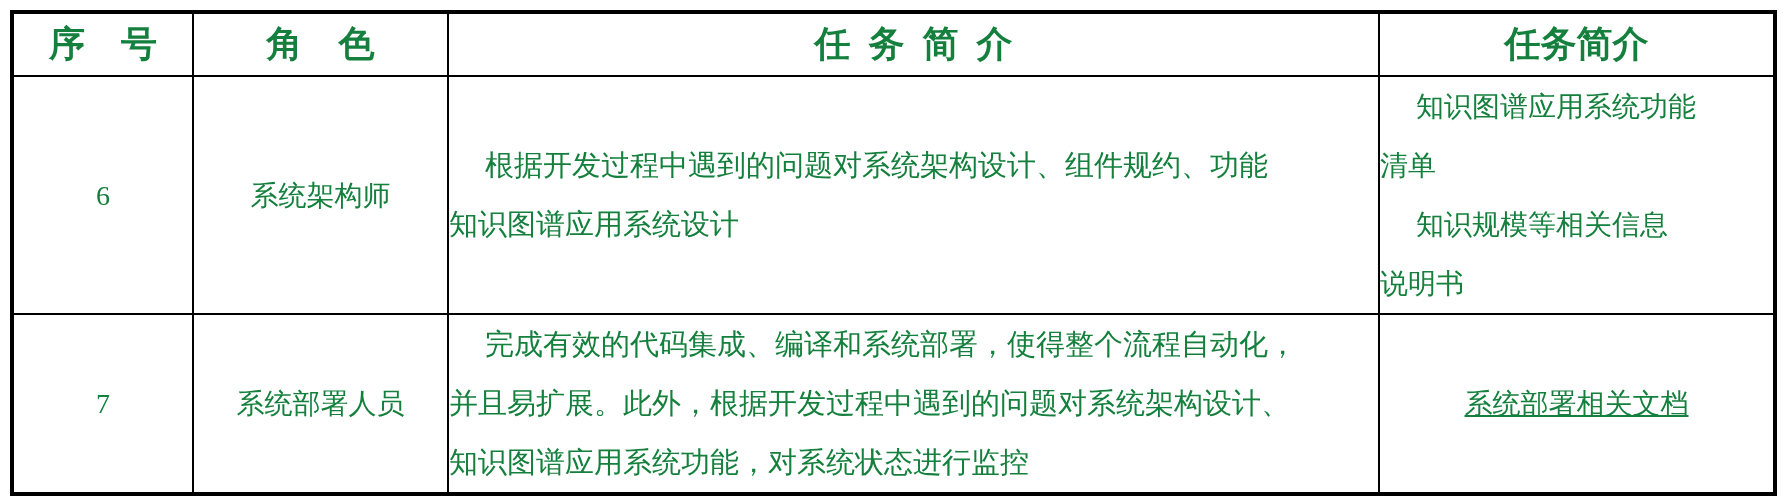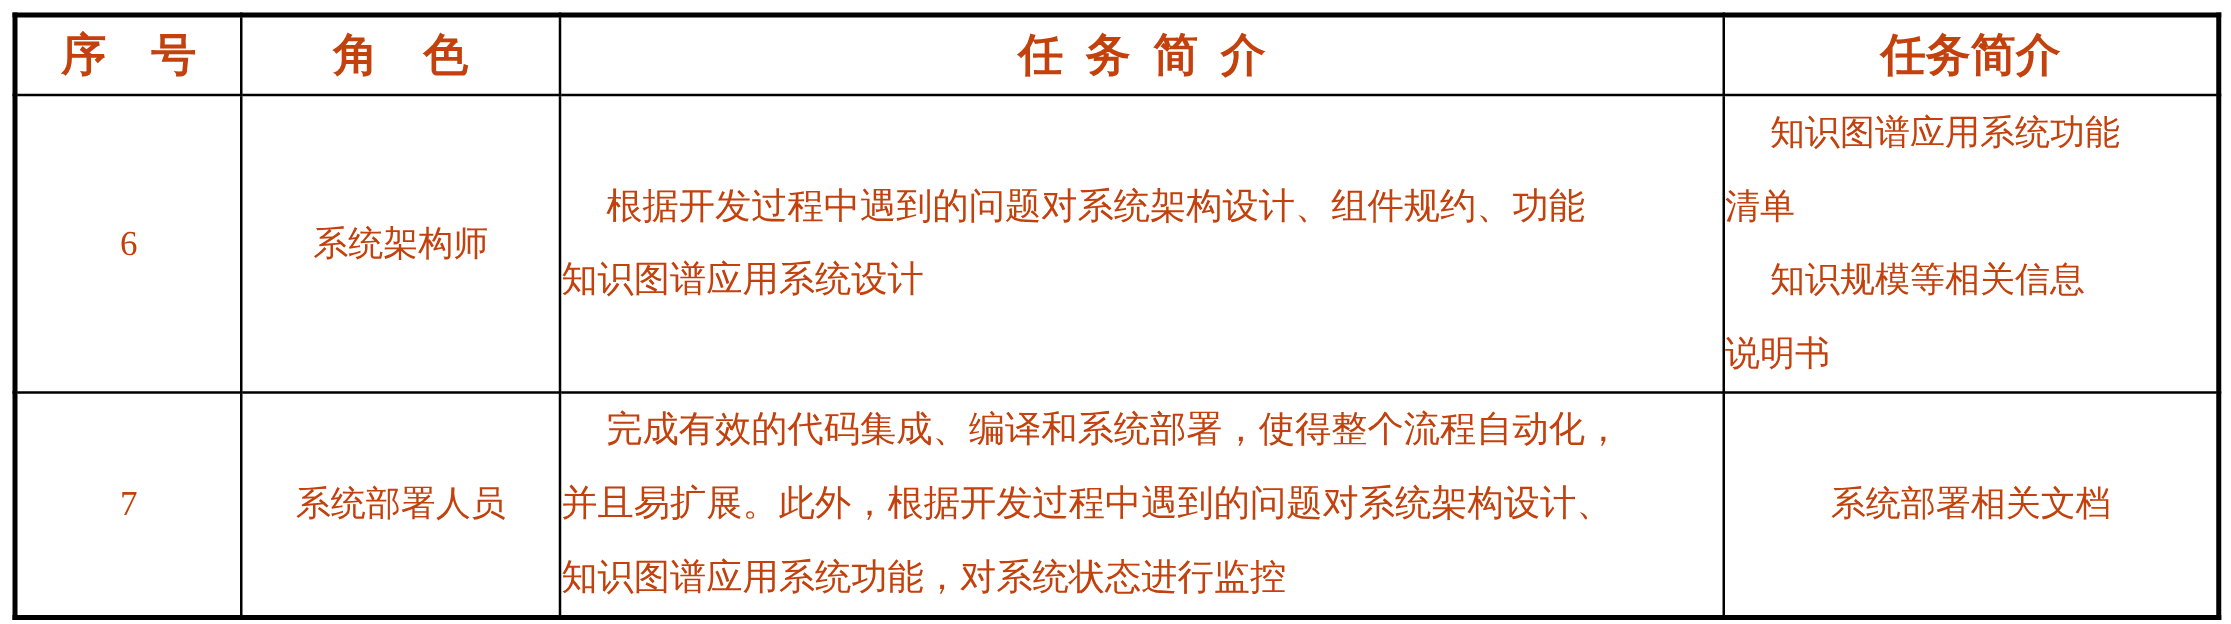--- a/index.html
+++ b/index.html
@@ -21,21 +21,21 @@
     border-collapse: collapse;
     table-layout: fixed;
     border: 4px solid #000000;
     background: #ffffff;
   }
   table.roles-table th,
   table.roles-table td {
     border: 2px solid #000000;
     padding: 0;
     vertical-align: middle;
-    color: #c2410c;
+    color: #15803d;
     overflow: hidden;
   }
   
   th.hdr {
     height: 61px;
     font-family: "Liberation Sans", "DejaVu Sans", sans-serif;
     font-weight: 700;
     font-size: 36px;
     text-align: center;
     white-space: nowrap;
@@ -48,21 +48,21 @@
     font-size: 28px;
     line-height: 59px;
   }
   td.center { text-align: center; }
   td.task-cell  { padding: 0 10px 0 12px; font-size: 29px; }
   td.deliv-cell { padding: 0 10px 0 12px; }
   .row-6 td { height: 231px; }
   .row-7 td { height: 168px; }
   .line { white-space: nowrap; text-align: left; }
   .line.indent { text-indent: 36px; }
-  .line.centered { text-align: center; }
+  .line.centered { text-align: center; text-decoration: underline; }
 </style>
 </head>
 <body>
 
 <div class="page">
   <table class="roles-table">
     <colgroup>
       <col style="width:181px">
       <col style="width:255px">
       <col style="width:931px">

